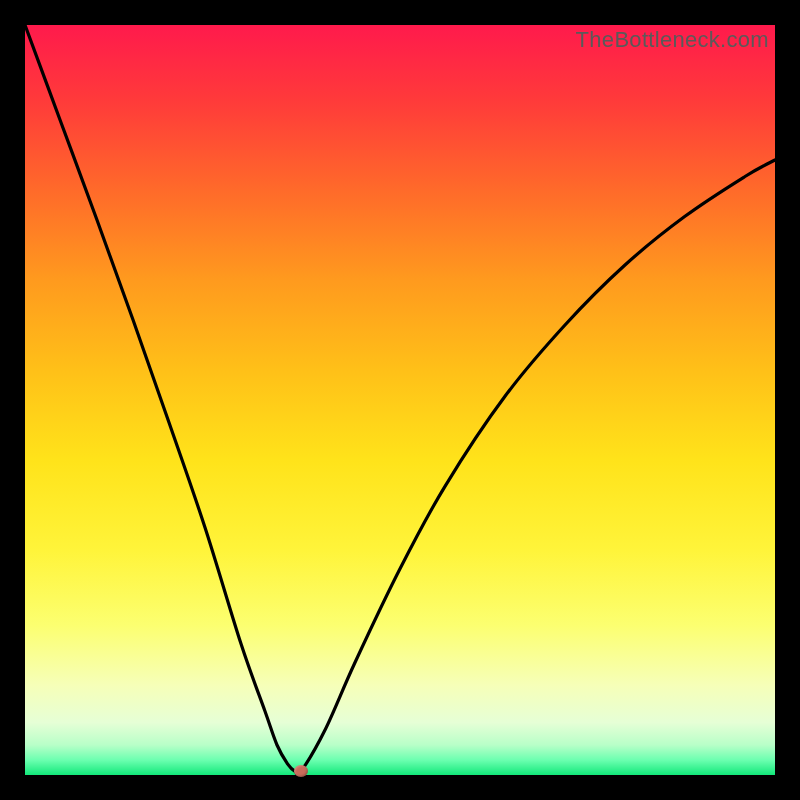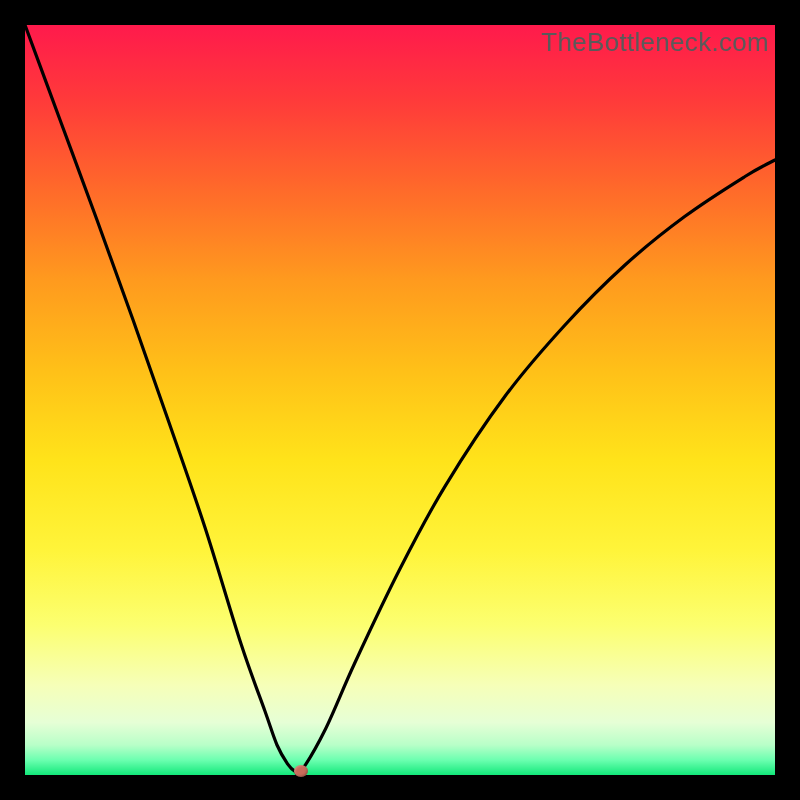--- a/index.html
+++ b/index.html
@@ -37,21 +37,21 @@
       #b8ffc8 96%,
       #6cffb0 98%,
       #12e87a 100%
     );
   }
   .watermark {
     position: absolute;
     top: 2px;
     right: 6px;
     color: #5a5a5a;
-    font-size: 26px;
+    font-size: 22px;
     font-weight: 500;
     letter-spacing: 0.3px;
     user-select: none;
   }
   svg.curve {
     position: absolute;
     left: 0;
     top: 0;
     width: 750px;
     height: 750px;

